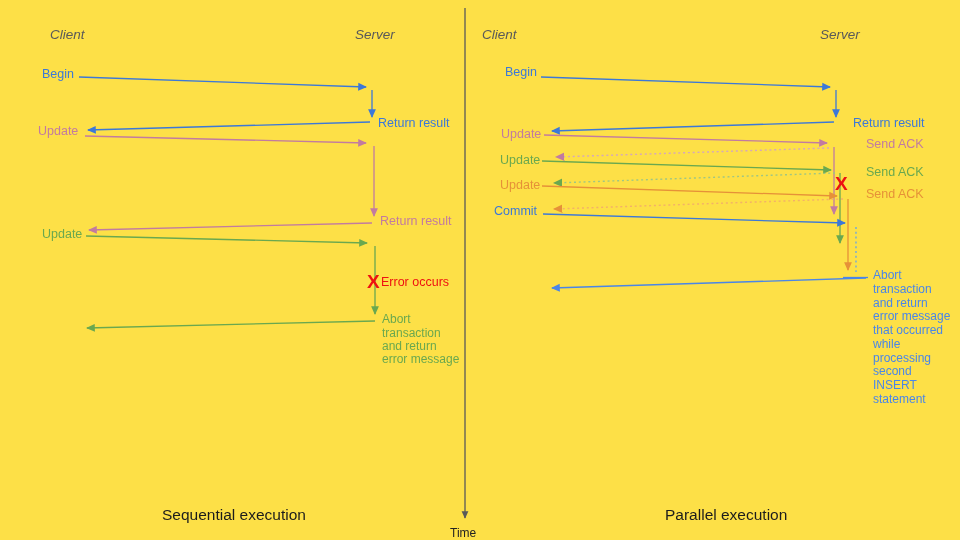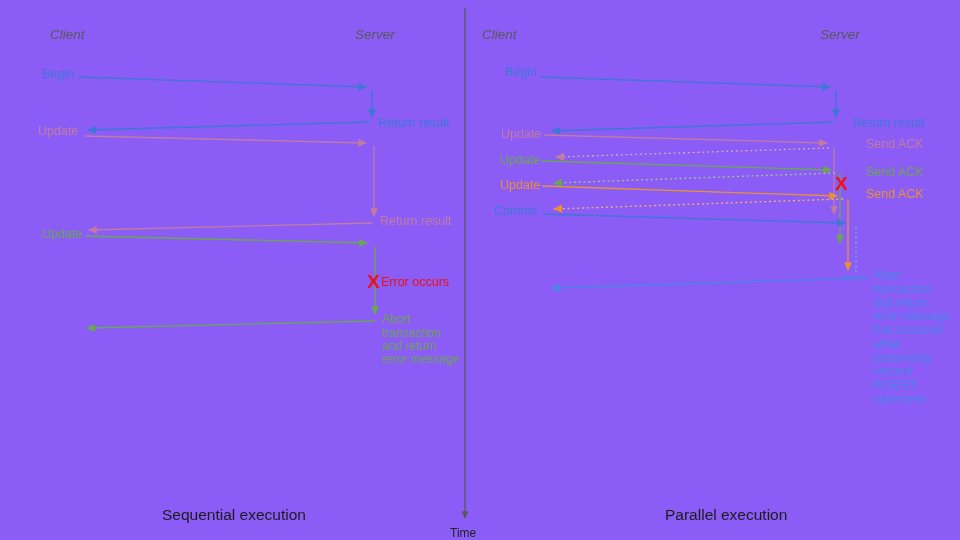--- a/index.html
+++ b/index.html
@@ -1,16 +1,16 @@
 <!DOCTYPE html>
 <html><head>
 <meta charset="utf-8">
 <style>
   html,body{margin:0;padding:0;background:#ffffff;}
-  .canvas{position:relative;width:960px;height:540px;background:#8b5cf6;overflow:hidden;}
+  .canvas{position:relative;width:960px;height:540px;background:#fde047;overflow:hidden;}
   svg text{font-family:"Liberation Sans","DejaVu Sans",sans-serif;}
   .hdr{font-style:italic;font-size:13.5px;fill:#595959;}
   .lbl{font-size:12.5px;}
   .small{font-size:12px;}
   .caption{font-size:15.5px;fill:#1c1c1c;}
   .xmark{font-size:19px;font-weight:bold;fill:#ee1111;}
   .t-blue{fill:#3c78d8;}
   .t-blue2{fill:#4a86e8;}
   .t-pink{fill:#c27ba0;}
   .t-green{fill:#6aa84f;}

